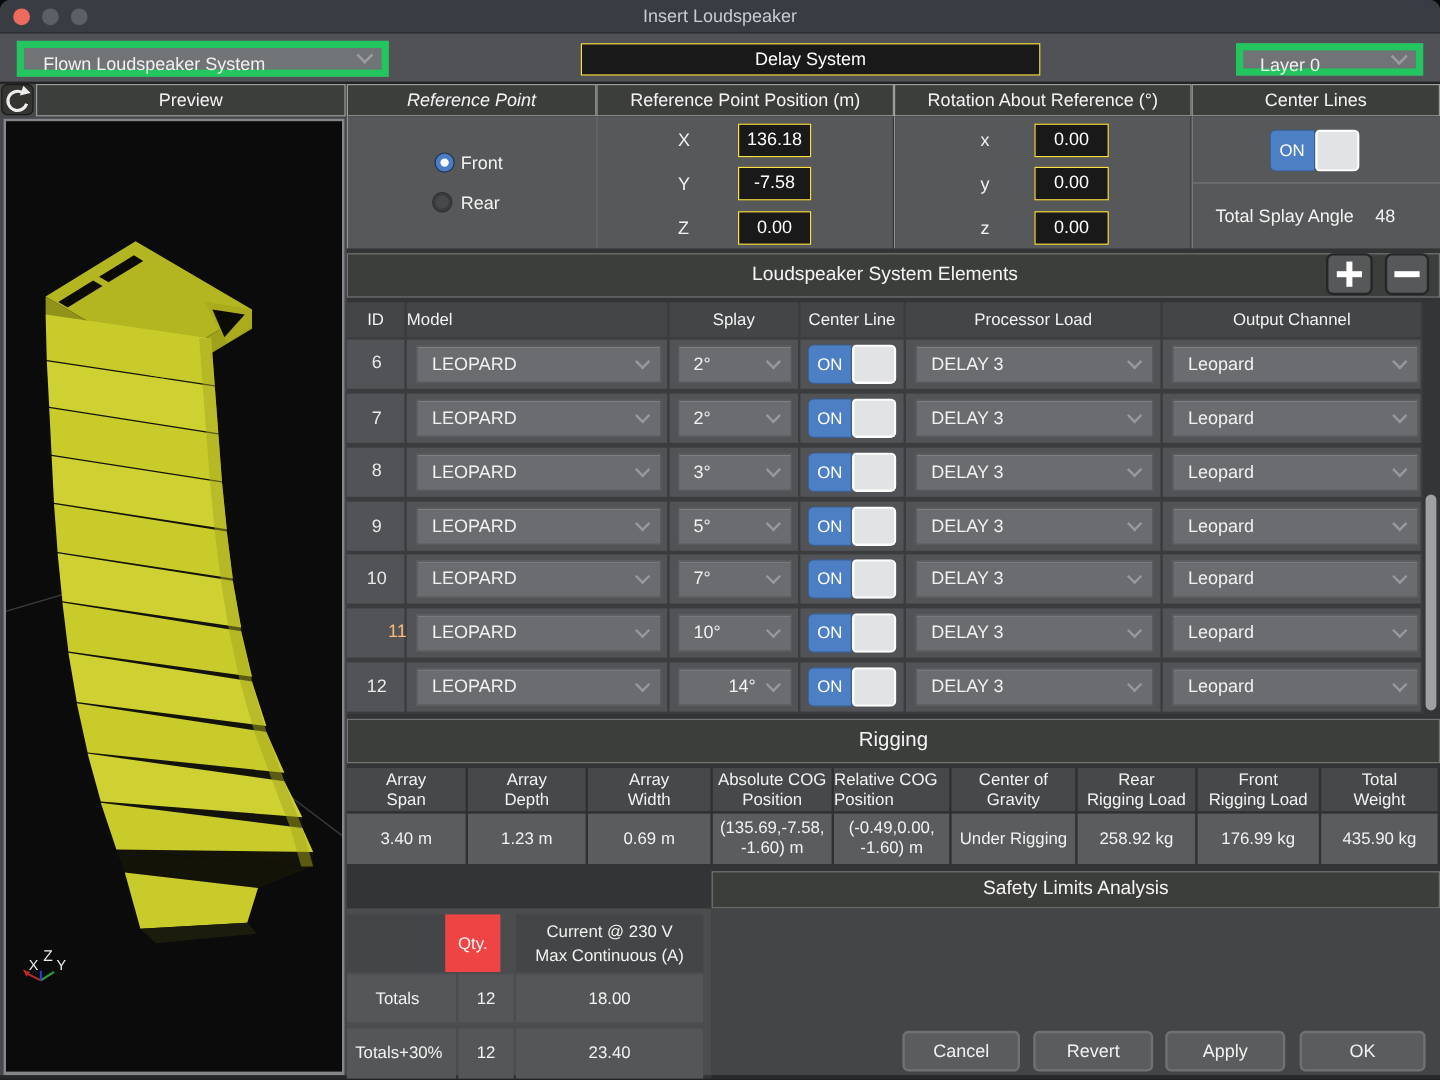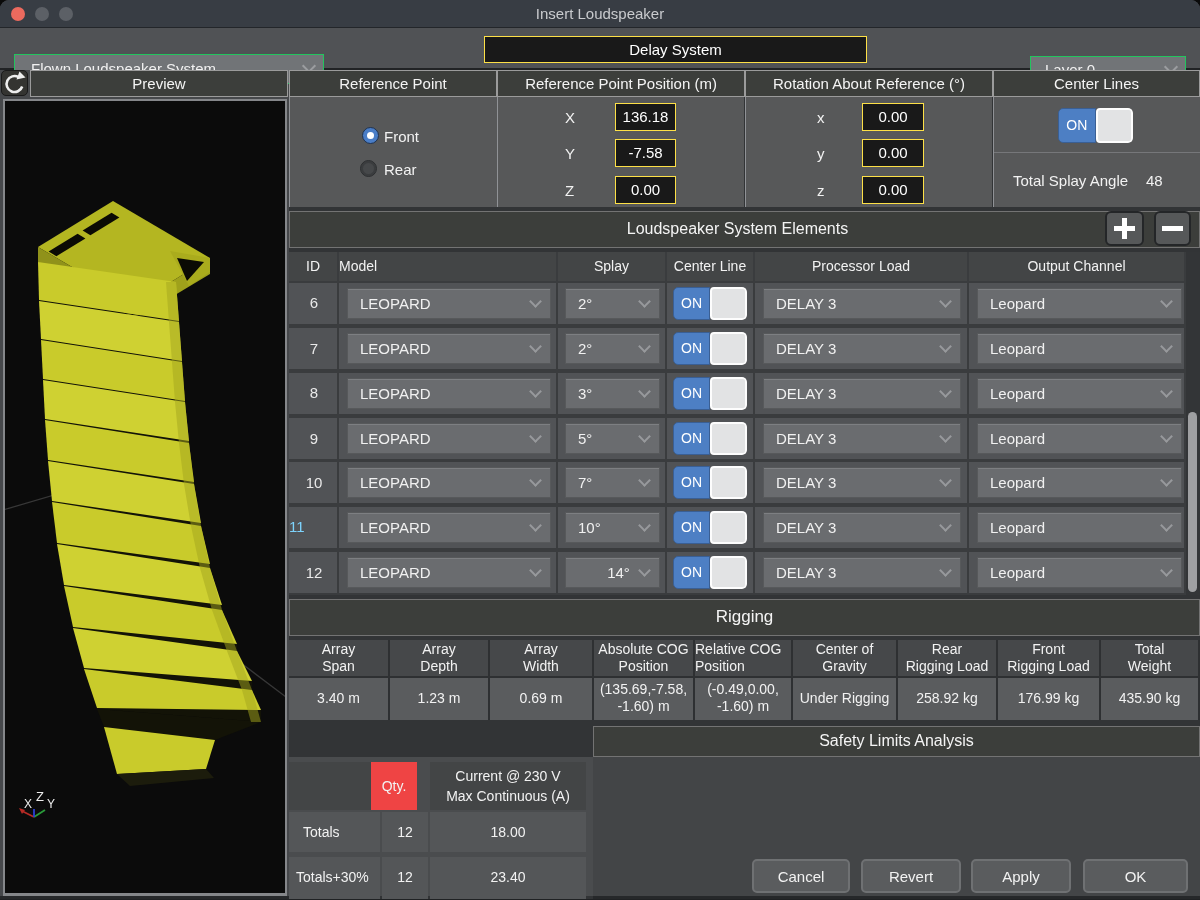--- a/index.html
+++ b/index.html
@@ -8,22 +8,22 @@
   #win { position:relative; width:1200px; height:900px; background:#46484b; border-radius:9px 9px 0 0; overflow:hidden; }
   .abs { position:absolute; }
   
   #titlebar { left:0; top:0; width:1200px; height:28px; background:#383d44;
     border-bottom:1px solid #23262a; }
   #titlebar .tl { position:absolute; top:7px; width:14px; height:14px; border-radius:50%; }
   #title-text { width:100%; text-align:center; top:5px; color:#c9cbce; font-size:15px; }
   
   #toolbar { left:0; top:28px; width:1200px; height:42px; background:#505255;
     border-bottom:2px solid #212325; }
-  .drop { background:#717477; border:1px solid #22c55e;
-    color:#f1f1f1; font-size:15px;margin-top:20px; }
+  .drop { background:#717477; border:6px solid #22c55e;
+    color:#f1f1f1; font-size:15px; }
   .drop .chev { position:absolute; right:9px; top:50%; width:10px; height:10px;
     margin-top:-8px; border-right:2px solid #9b9da0; border-bottom:2px solid #9b9da0;
     transform:rotate(45deg); }
   .blackfield { background:#191919; border:1px solid #fde047; color:#ffffff; font-size:15px;
     text-align:center; }
   
   .hdr { background:#3c3e3b; color:#f4f4f4; font-size:15px; text-align:center;
     border:1px solid #9b9b9b; }
   
   .panel { background:#575859; }
@@ -68,21 +68,21 @@
     <div class="abs drop" style="left:1030px; top:8px; width:156px; height:27px; line-height:25px; padding-left:14px;">Layer 0<div class="chev"></div></div>
   </div>
 
   <div class="abs" style="left:0; top:70px; width:30px; height:27px; background:#47494c;"></div>
   <div class="abs" style="left:1px; top:70px; width:27px; height:26px; background:#343431; border:1px solid #1a1a1a; border-radius:5px;"></div>
   <svg class="abs" style="left:1px; top:70px;" width="27" height="26" viewBox="0 0 27 26">
     <path d="M 21.2 16.5 A 8 8 0 1 1 17.6 7.1" fill="none" stroke="#ededed" stroke-width="2.6"></path>
     <path d="M 15.5 9.5 L 24.5 7.5 L 18.5 1.5 Z" fill="#ededed"></path>
   </svg>
   <div class="abs hdr" style="left:30px; top:70px; width:258px; height:27px; line-height:25px;">Preview</div>
-  <div class="abs hdr" style="left:289px; top:70px; width:208px; height:27px; line-height:25px;">Reference Point</div>
+  <div class="abs hdr" style="left:289px; top:70px; width:208px; height:27px; line-height:25px;font-style:italic;">Reference Point</div>
   <div class="abs hdr" style="left:497px; top:70px; width:248px; height:27px; line-height:25px;">Reference Point Position (m)</div>
   <div class="abs hdr" style="left:745px; top:70px; width:248px; height:27px; line-height:25px;">Rotation About Reference (°)</div>
   <div class="abs hdr" style="left:993px; top:70px; width:207px; height:27px; line-height:25px;">Center Lines</div>
 
   <div class="abs" style="left:3px; top:99px; width:284px; height:797px; background:#85878a;"></div>
   <div class="abs" style="left:5px; top:101px; width:280px; height:792px; background:#0b0b0b;" id="previewbox">
     <svg width="280" height="792" viewBox="0 0 280 792" id="prevsvg">
     <line x1="-2" y1="409" x2="90" y2="382" stroke="#383838" stroke-width="1.3"></line>
     <line x1="232" y1="559" x2="285" y2="599" stroke="#383838" stroke-width="1.3"></line>
     <polygon points="33.0,146.0 108.0,100.0 205.0,157.0 130.0,203.0" fill="#b4b621"></polygon>
@@ -260,21 +260,21 @@
         <div class="knob"></div>
       </div>
   <div class="abs rowdrop" style="left:763px; top:467px; width:198px; height:31px; line-height:29px;"><span style="padding-left:12px;">DELAY 3</span><div class="chev"></div></div>
   <div class="abs rowdrop" style="left:977px; top:467px; width:205px; height:31px; line-height:29px;"><span style="padding-left:12px;">Leopard</span><div class="chev"></div></div>
   <div class="abs cell" style="left:289px; top:507px; width:48px; height:41px;"></div>
   <div class="abs cell" style="left:339px; top:507px; width:217px; height:41px;"></div>
   <div class="abs cell" style="left:558px; top:507px; width:107px; height:41px;"></div>
   <div class="abs cell" style="left:667px; top:507px; width:86px; height:41px;"></div>
   <div class="abs cell" style="left:755px; top:507px; width:212px; height:41px;"></div>
   <div class="abs cell" style="left:969px; top:507px; width:215px; height:41px;"></div>
-  <div class="abs" style="left:289px; top:518px; width:50px; text-align:left; color:#7dd3fc; font-size:15px;">11</div>
+  <div class="abs" style="left:289px; top:518px; width:50px; text-align:right; color:#fdba74; font-size:15px;">11</div>
   <div class="abs rowdrop" style="left:347px; top:512px; width:204px; height:31px; line-height:29px;"><span style="padding-left:12px;">LEOPARD</span><div class="chev"></div></div>
   <div class="abs rowdrop" style="left:565px; top:512px; width:95px; height:31px; line-height:29px;"><span style="padding-left:12px;">10°</span><div class="chev"></div></div>
   <div class="abs toggle" style="left:673px; top:511px; width:74px; height:33px;">
         <div class="on" style="line-height:31px;">ON</div>
         <div class="knob"></div>
       </div>
   <div class="abs rowdrop" style="left:763px; top:512px; width:198px; height:31px; line-height:29px;"><span style="padding-left:12px;">DELAY 3</span><div class="chev"></div></div>
   <div class="abs rowdrop" style="left:977px; top:512px; width:205px; height:31px; line-height:29px;"><span style="padding-left:12px;">Leopard</span><div class="chev"></div></div>
   <div class="abs cell" style="left:289px; top:552px; width:48px; height:41px;"></div>
   <div class="abs cell" style="left:339px; top:552px; width:217px; height:41px;"></div>
@@ -318,21 +318,21 @@
   <div class="abs" style="left:1101px; top:678px; width:97px; height:42px; background:#5a5c5e; color:#f2f2f2; font-size:14px; text-align:center; line-height:40px; padding-top:0;">435.90 kg</div>
   </div>
 
   <div class="abs shdr" style="left:593px; top:726px; width:607px; height:31px; line-height:28px;">Safety Limits Analysis</div>
   <div class="abs" style="left:593px; top:757px; width:607px; height:139px; background:#434547;"></div>
   <div id="elec">
   <div class="abs" style="left:289px; top:757px; width:304px; height:139px; background:#4a4c4e;"></div>
   <div class="abs" style="left:289px; top:762px; width:91px; height:48px; background:#434546;"></div>
   <div class="abs" style="left:371px; top:762px; width:46px; height:48px; background:#ef4444; color:#f2f2f2; font-size:14px; text-align:center; line-height:48px;">Qty.</div>
   <div class="abs" style="left:430px; top:762px; width:156px; height:48px; background:#434546; color:#f2f2f2; font-size:14px; text-align:center; line-height:20px; padding-top:4px;">Current @ 230 V<br>Max Continuous (A)</div>
-  <div class="abs" style="left:289px; top:812px; width:91px; height:40px; background:#545658; color:#f2f2f2; font-size:14px; line-height:40px; padding-left:14px;">Totals</div>
+  <div class="abs" style="left:289px; top:812px; width:91px; height:40px; background:#545658; color:#f2f2f2; font-size:14px; line-height:40px; padding-left:24px;">Totals</div>
   <div class="abs" style="left:382px; top:812px; width:46px; height:40px; background:#545658; color:#f2f2f2; font-size:14px; text-align:center; line-height:40px;">12</div>
   <div class="abs" style="left:430px; top:812px; width:156px; height:40px; background:#545658; color:#f2f2f2; font-size:14px; text-align:center; line-height:40px;">18.00</div>
   <div class="abs" style="left:289px; top:857px; width:91px; height:42px; background:#545658; color:#f2f2f2; font-size:14px; line-height:41px; padding-left:7px;">Totals+30%</div>
   <div class="abs" style="left:382px; top:857px; width:46px; height:42px; background:#545658; color:#f2f2f2; font-size:14px; text-align:center; line-height:41px;">12</div>
   <div class="abs" style="left:430px; top:857px; width:156px; height:42px; background:#545658; color:#f2f2f2; font-size:14px; text-align:center; line-height:41px;">23.40</div>
   </div>
   <div class="abs btn" style="left:752px; top:859px; width:98px; height:34px; line-height:31px;">Cancel</div>
   <div class="abs btn" style="left:861px; top:859px; width:100px; height:34px; line-height:31px;">Revert</div>
   <div class="abs btn" style="left:971px; top:859px; width:100px; height:34px; line-height:31px;">Apply</div>
   <div class="abs btn" style="left:1083px; top:859px; width:105px; height:34px; line-height:31px;">OK</div>

